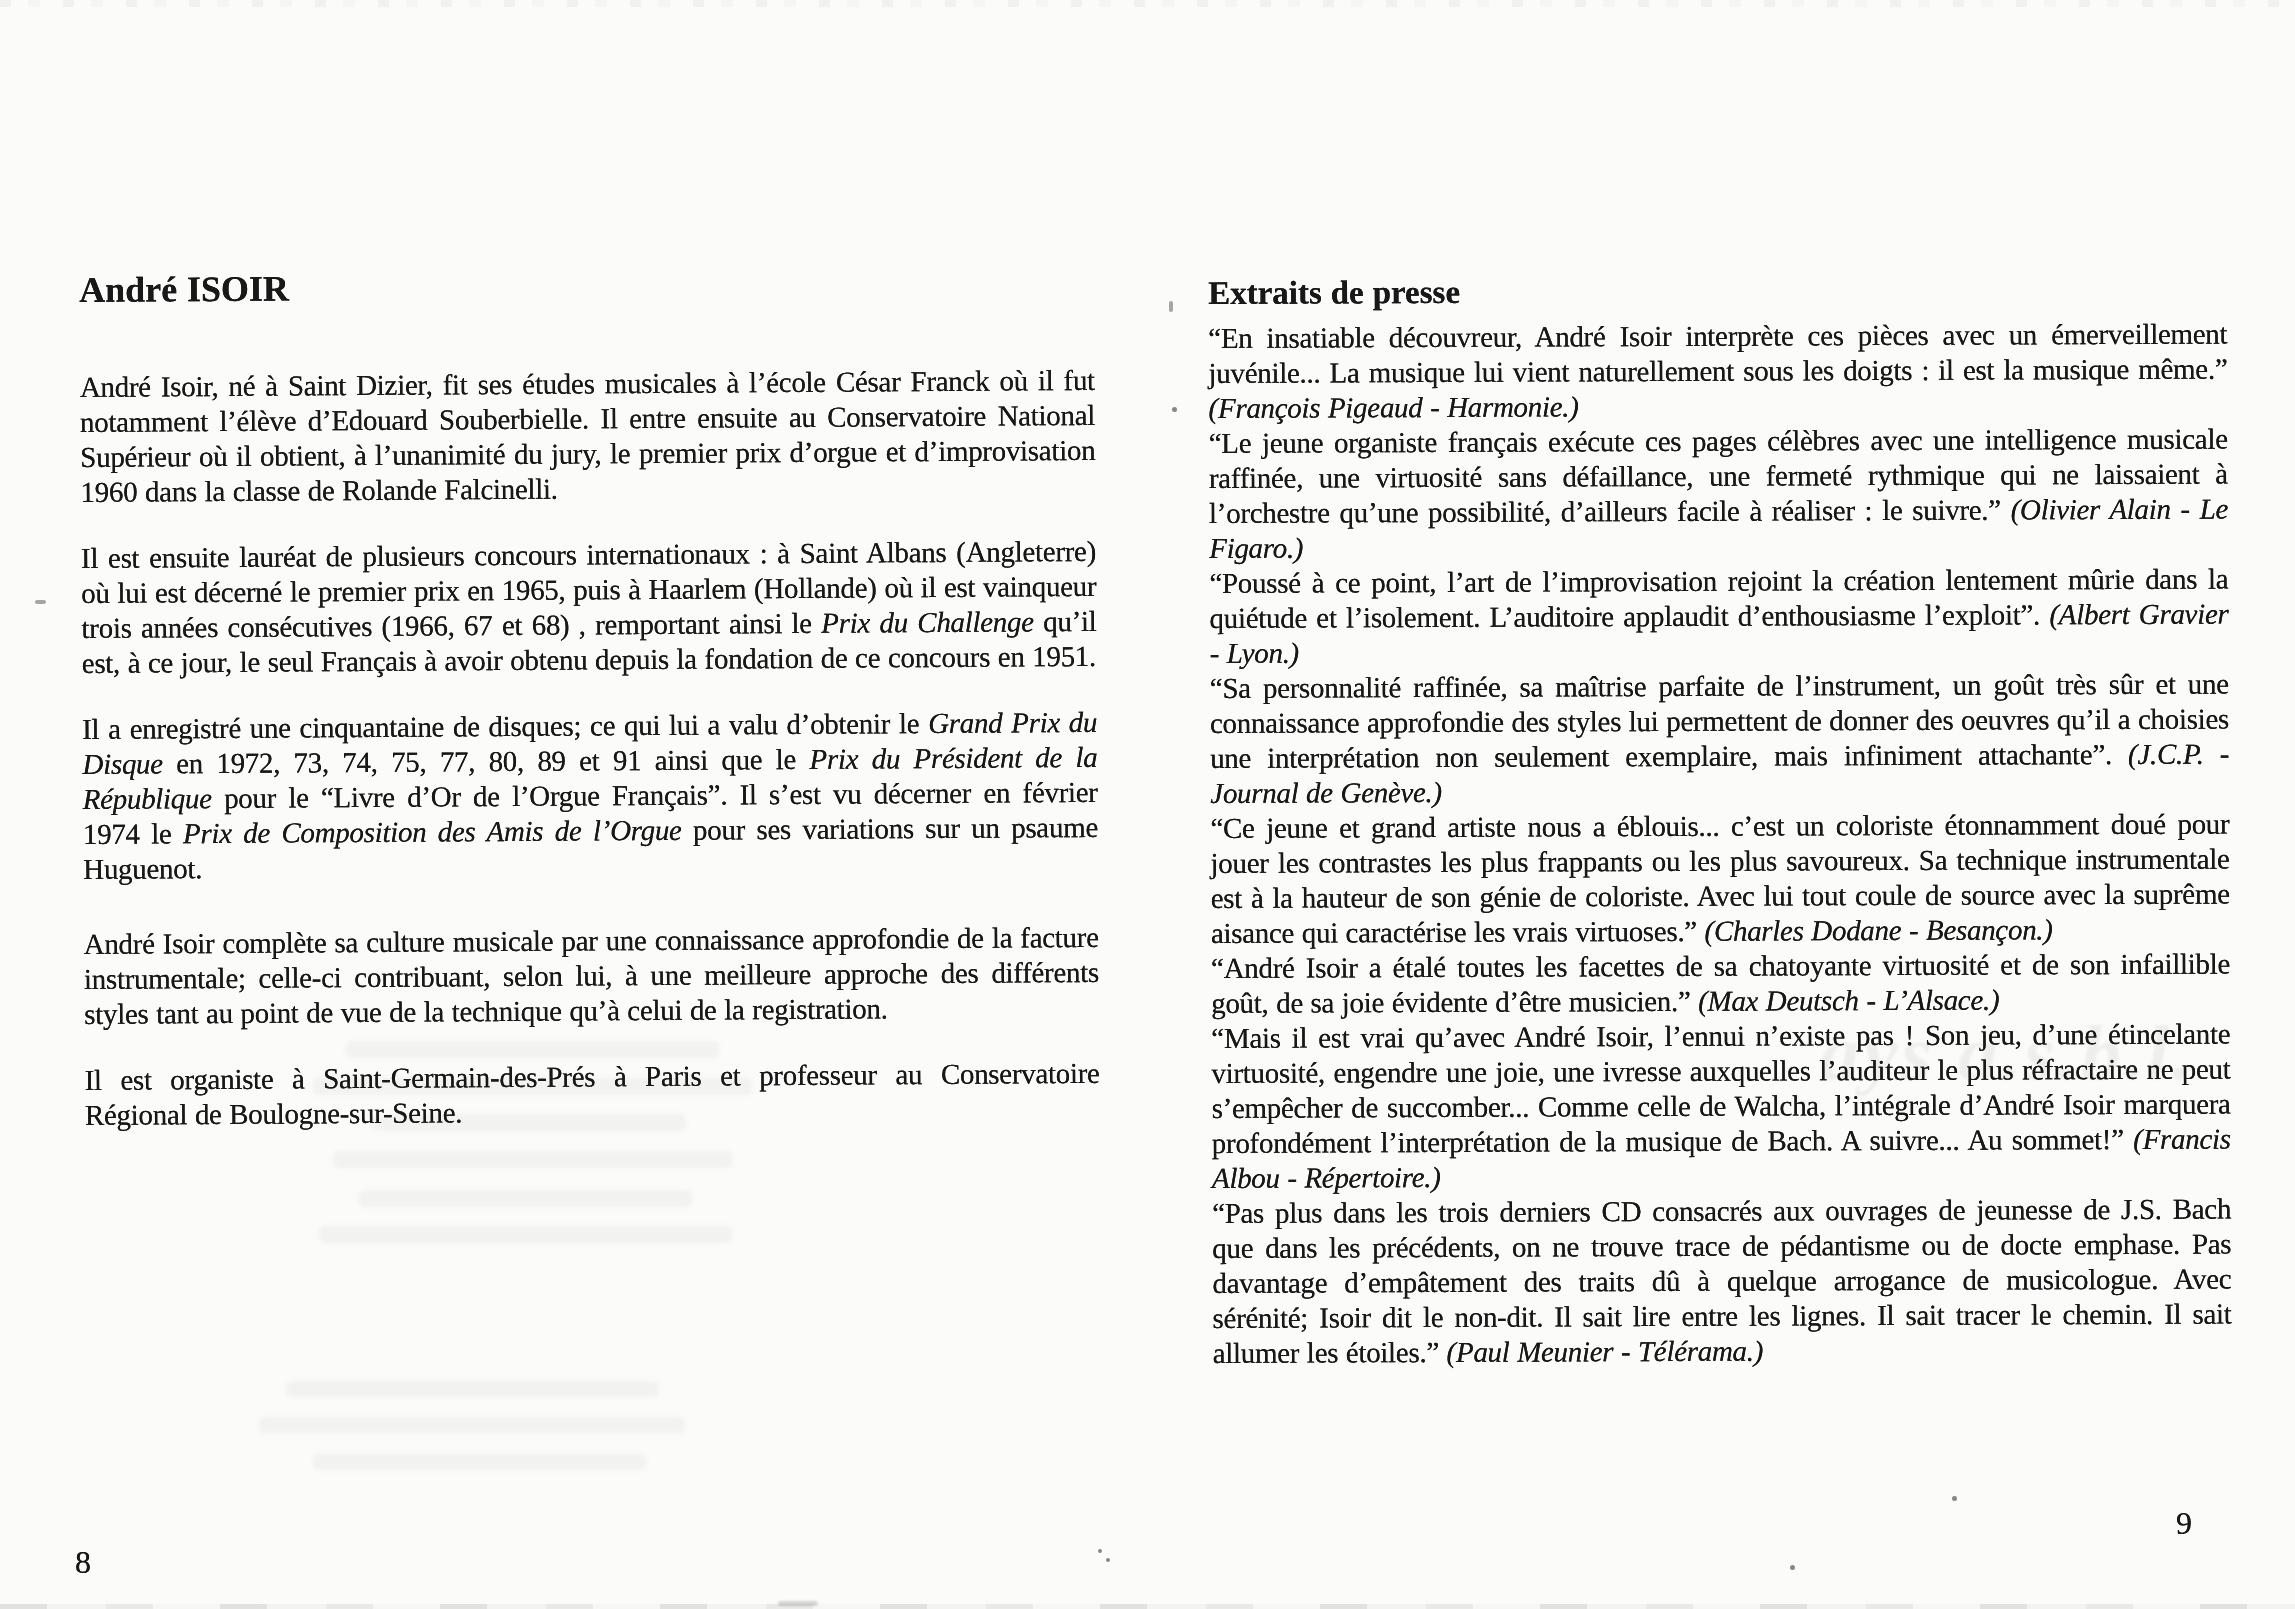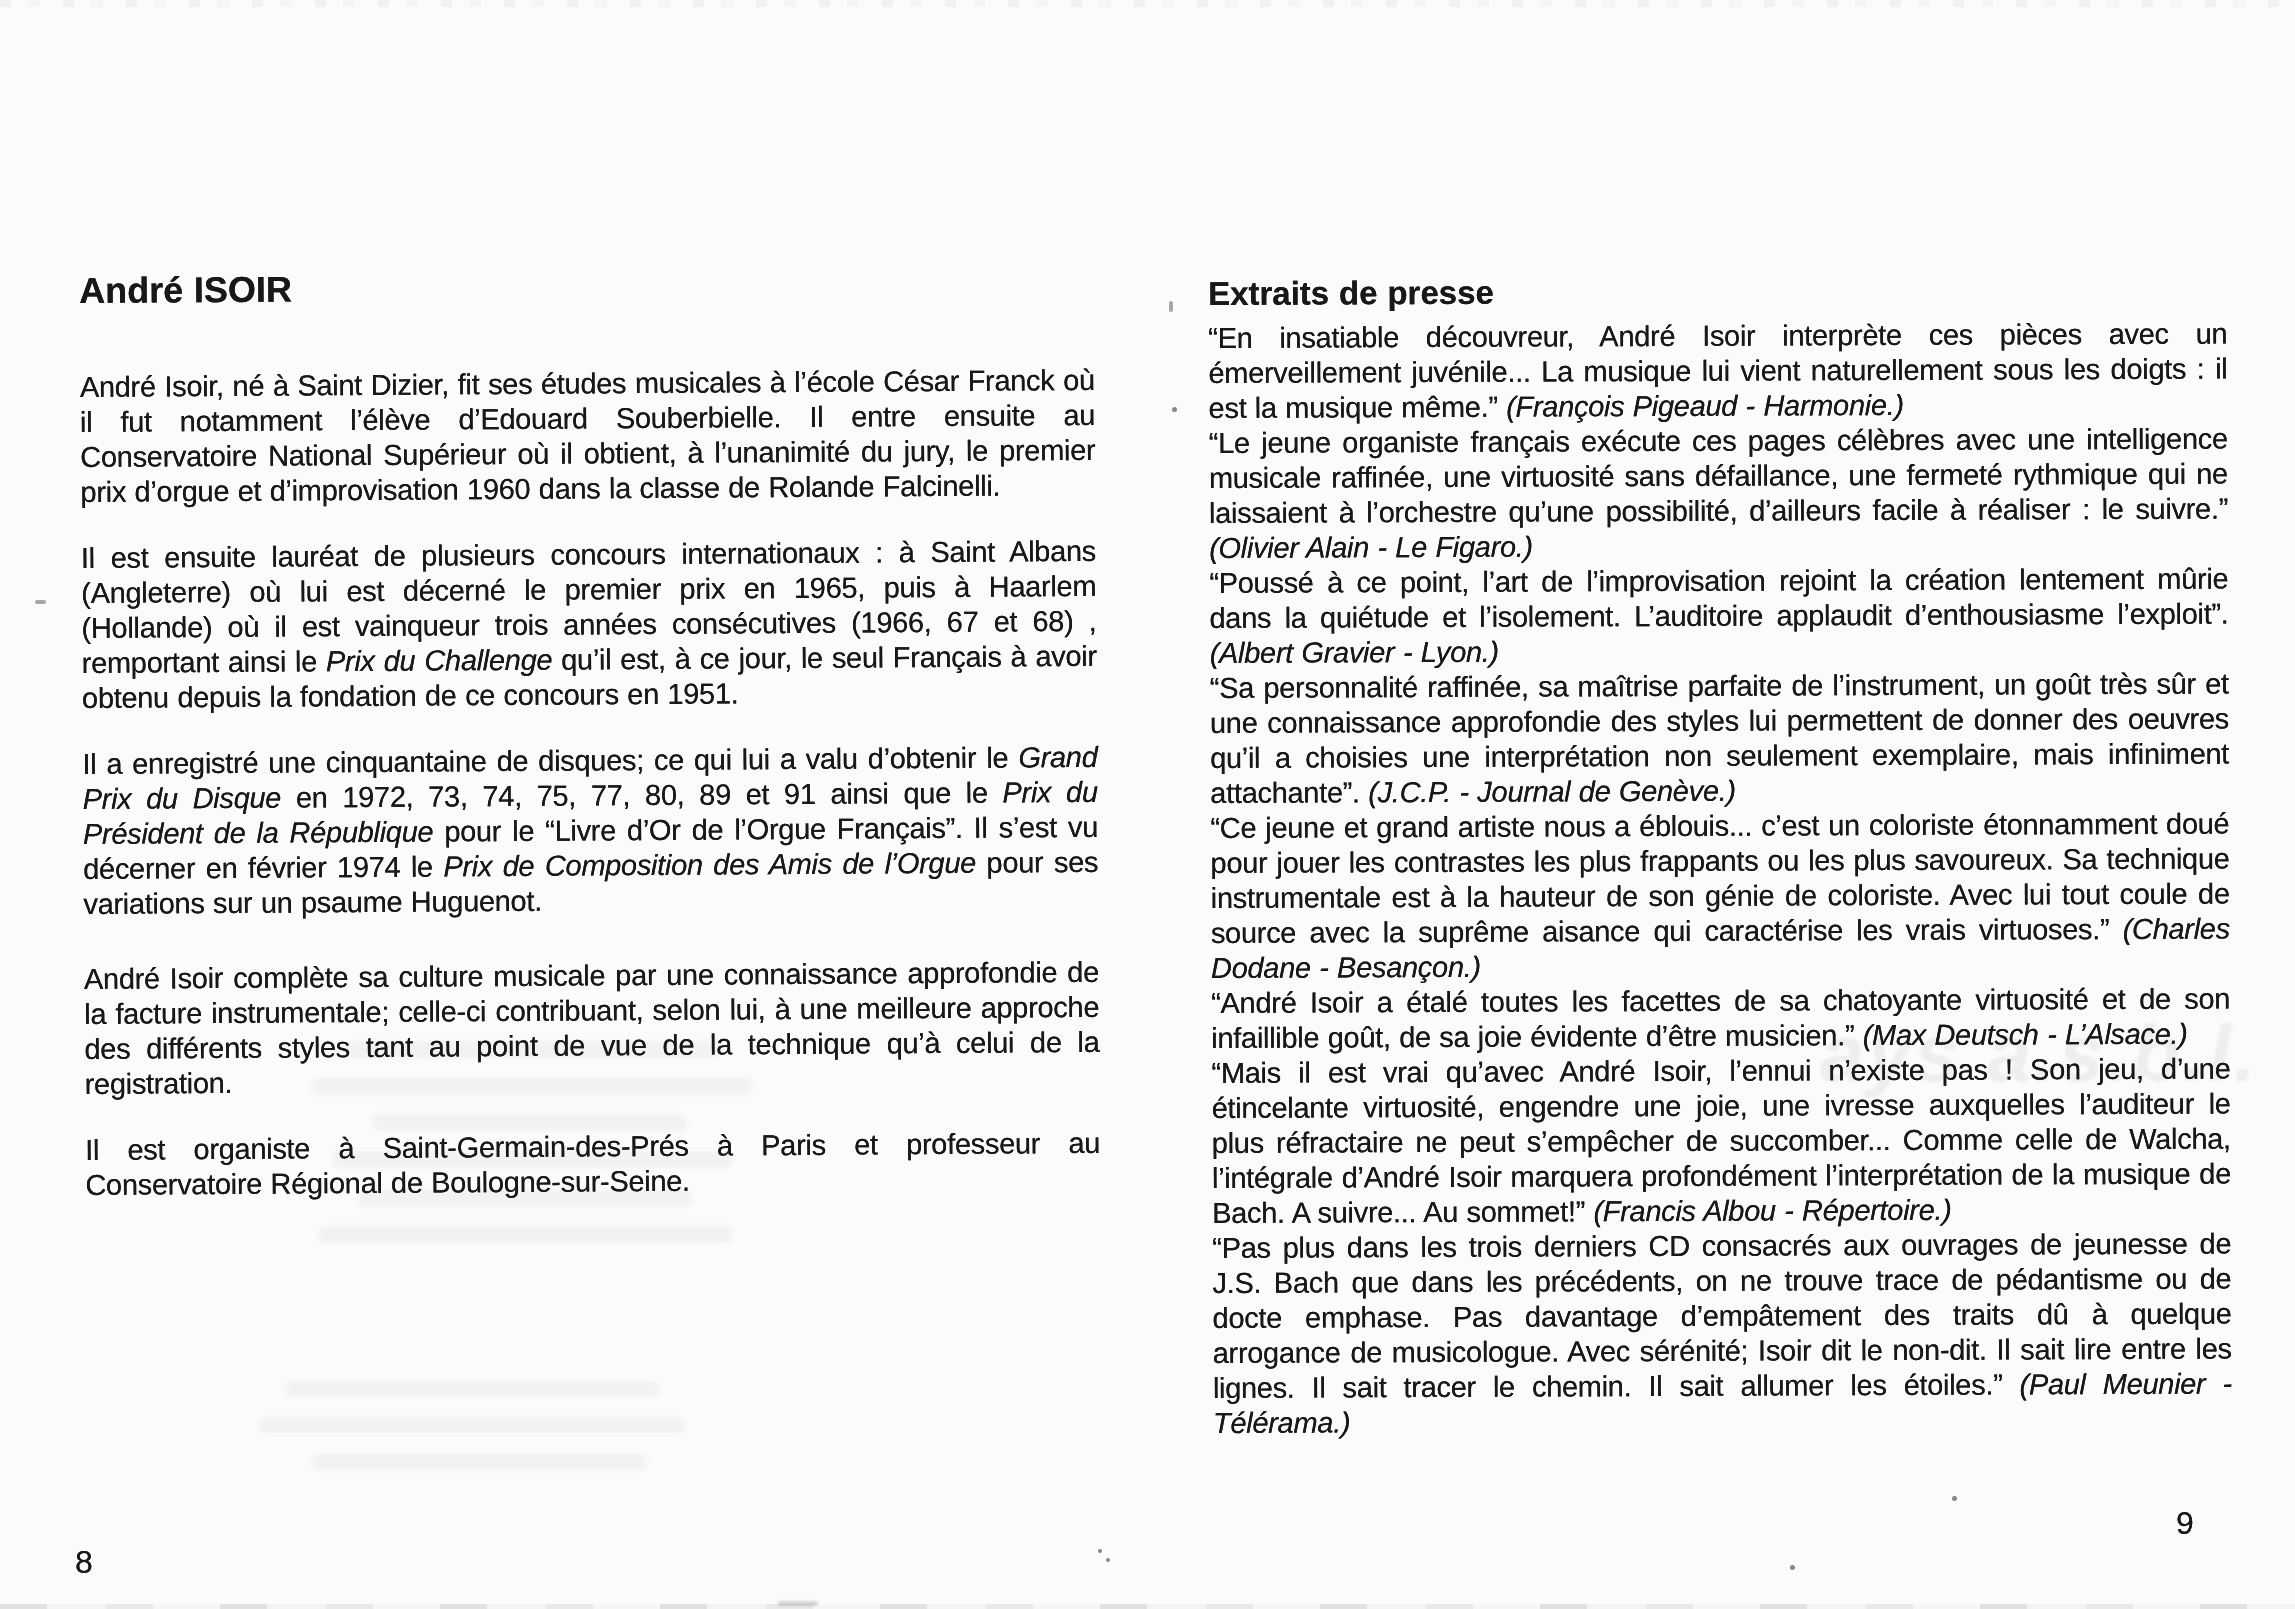--- a/index.html
+++ b/index.html
@@ -1,21 +1,21 @@
 <!DOCTYPE html>
 <html style="font-size:10.6px"><head>
 <meta charset="utf-8">
 <style>
   html,body{margin:0;padding:0;background:#ffffff;}
   .scan{
     position:relative;
     width:2295px;height:1610px;
     background:#fbfbf9;
     overflow:hidden;
-    font-family:Liberation Sans, sans-serif;
+    font-family:Liberation Serif, serif;
     color:#181818;
   }
   .col{
     position:absolute;
     text-align:justify;
     font-size:29px;
     line-height:35px;
     letter-spacing:-0.3px;
     word-spacing:0.7px;
     text-shadow:0 0 0.4px currentColor;

